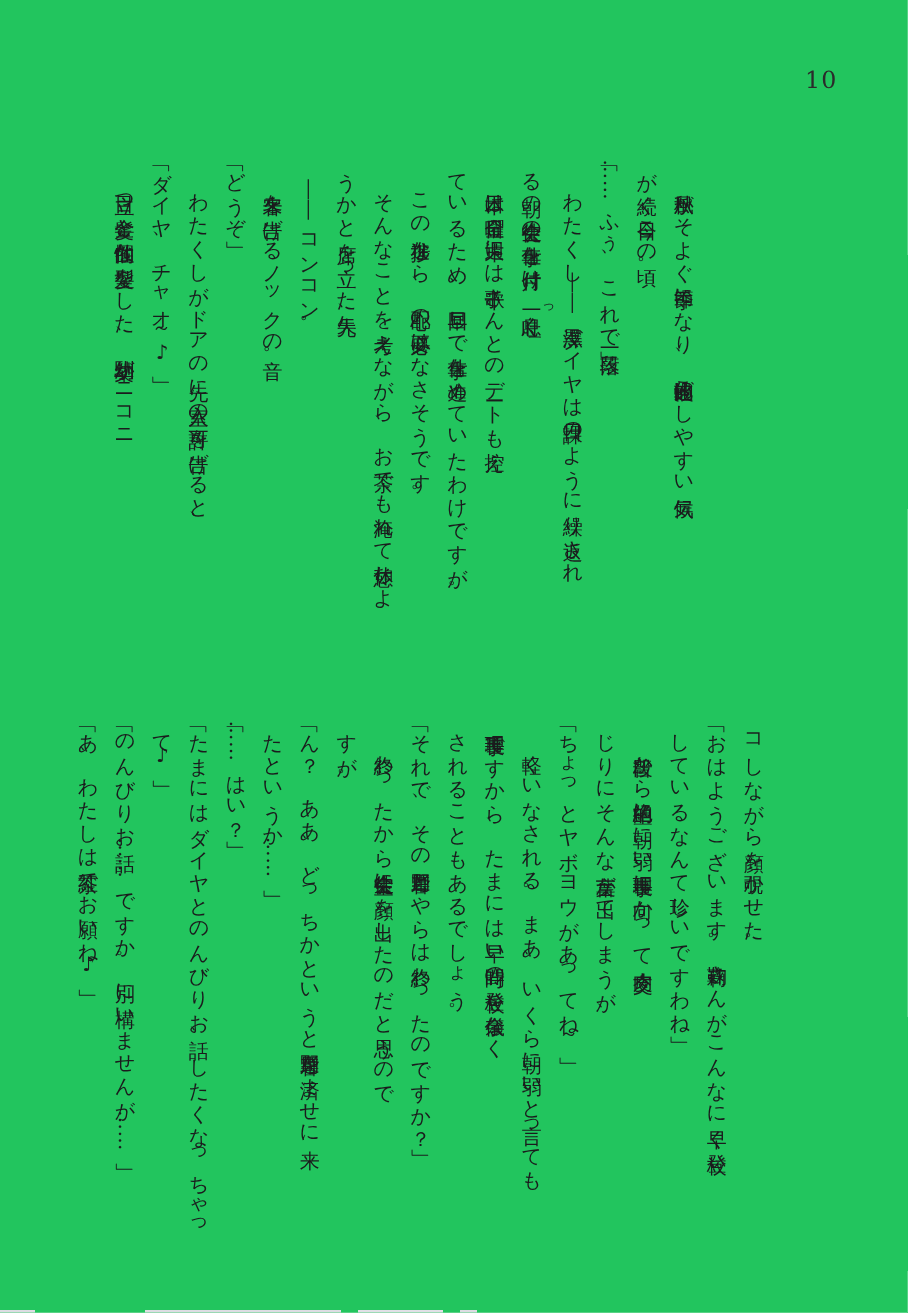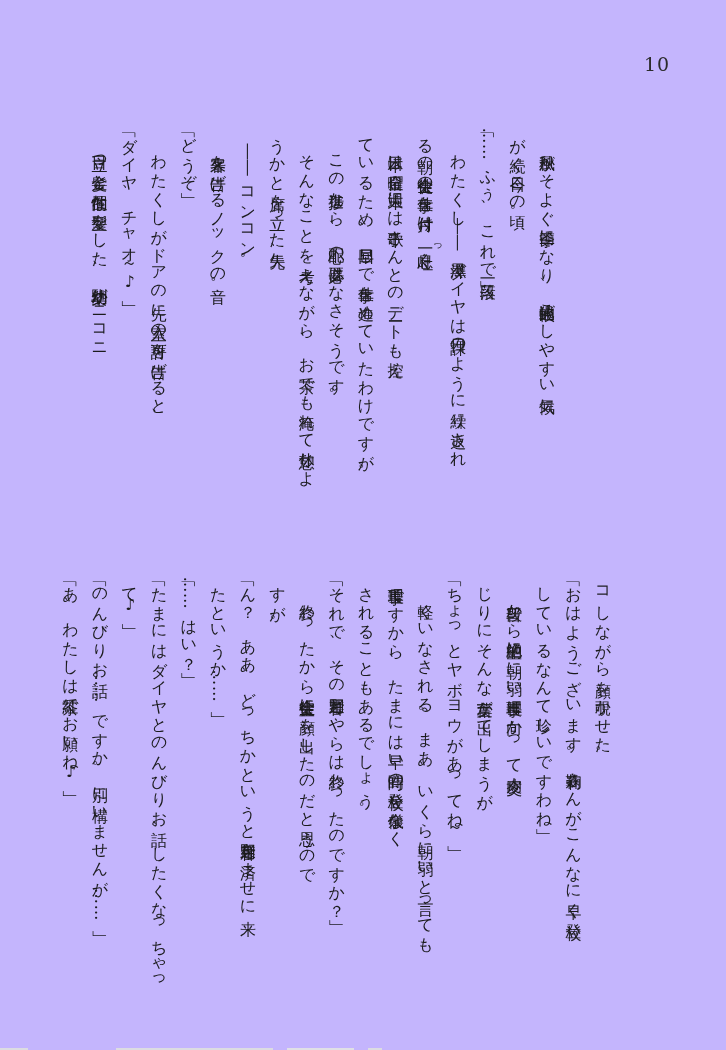--- a/index.html
+++ b/index.html
@@ -10,21 +10,21 @@
     width: 726px;
     height: 1050px;
     position: relative;
     overflow: hidden;
     background: #fbfbfc;
     font-family: "DejaVu Serif", "Liberation Serif", serif;
   }
   .page {
     position: absolute;
     inset: 0;
-    background: #c4b5fd;
+    background: #22c55e;
   }
   .pageno {
     position: absolute;
     top: 53px;
     left: 644px;
     font-size: 19px;
     letter-spacing: 1px;
     color: #2b2b2b;
   }
   .vblock {

